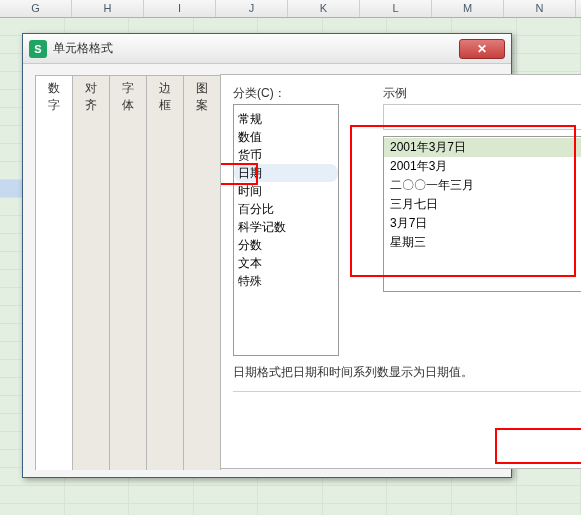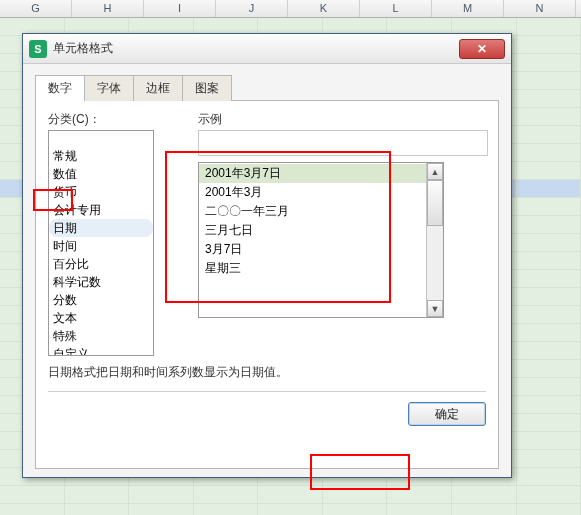--- a/index.html
+++ b/index.html
@@ -83,21 +83,20 @@
     border-radius: 3px;
     display: flex; align-items: center; justify-content: center;
     color: #fff;
     font-size: 12px;
     font-weight: bold;
   }
   .body {
     padding: 10px 12px 8px 12px;
     height: calc(100% - 30px);
     display: flex;
-    flex-direction: column;
   }
   .tabs {
     display: flex;
     gap: 0;
     position: relative;
     z-index: 2;
   }
   .tab {
     padding: 4px 12px;
     border: 1px solid #b7b7b7;
@@ -121,25 +120,25 @@
   }
   .row2 {
     display: flex;
   }
   .label {
     color: #333;
     margin-bottom: 2px;
   }
   .catlist {
     width: 106px;
-    height: 226px;
+    height: 252px;
     border: 1px solid #9a9a9a;
     background: #fff;
     overflow: hidden;
-    padding: 16px 0;
+    padding: 5px 0;
   }
   .catlist .item {
     padding: 1px 4px;
     line-height: 16px;
     color: #000;
     white-space: nowrap;
   }
   .catlist .item.selected {
     background: #e6eef7;
     border-radius: 8px;
@@ -563,41 +562,40 @@
   <div class="titlebar">
     <div class="logo">S</div>
     <div class="title">单元格格式</div>
     <div class="closebtn">
       <span>✕</span>
     </div>
   </div>
   <div class="body">
     <div class="tabs" id="tabs">
         <div class="tab active">数字</div>
+        <div class="tab">对齐</div>
         <div class="tab">字体</div>
         <div class="tab">边框</div>
         <div class="tab">图案</div>
       </div>
     <div class="tabpanel">
       <div class="row2">
         <div>
           <div class="label">分类(C)：</div>
           <div class="catlist" id="catlist">
               <div class="item">常规</div>
               <div class="item">数值</div>
               <div class="item">货币</div>
-              <div class="item">会计专用</div>
               <div class="item selected">日期</div>
               <div class="item">时间</div>
               <div class="item">百分比</div>
               <div class="item">科学记数</div>
               <div class="item">分数</div>
               <div class="item">文本</div>
               <div class="item">特殊</div>
-              <div class="item">自定义</div>
             </div>
         </div>
         <div class="rightcol">
           <div class="label">示例</div>
           <div class="samplebox"></div>
           <div class="typelist-wrap">
             <div class="typelist" id="typelist">
                 <div class="titem selected">2001年3月7日</div>
                 <div class="titem">2001年3月</div>
                 <div class="titem">二〇〇一年三月</div>

